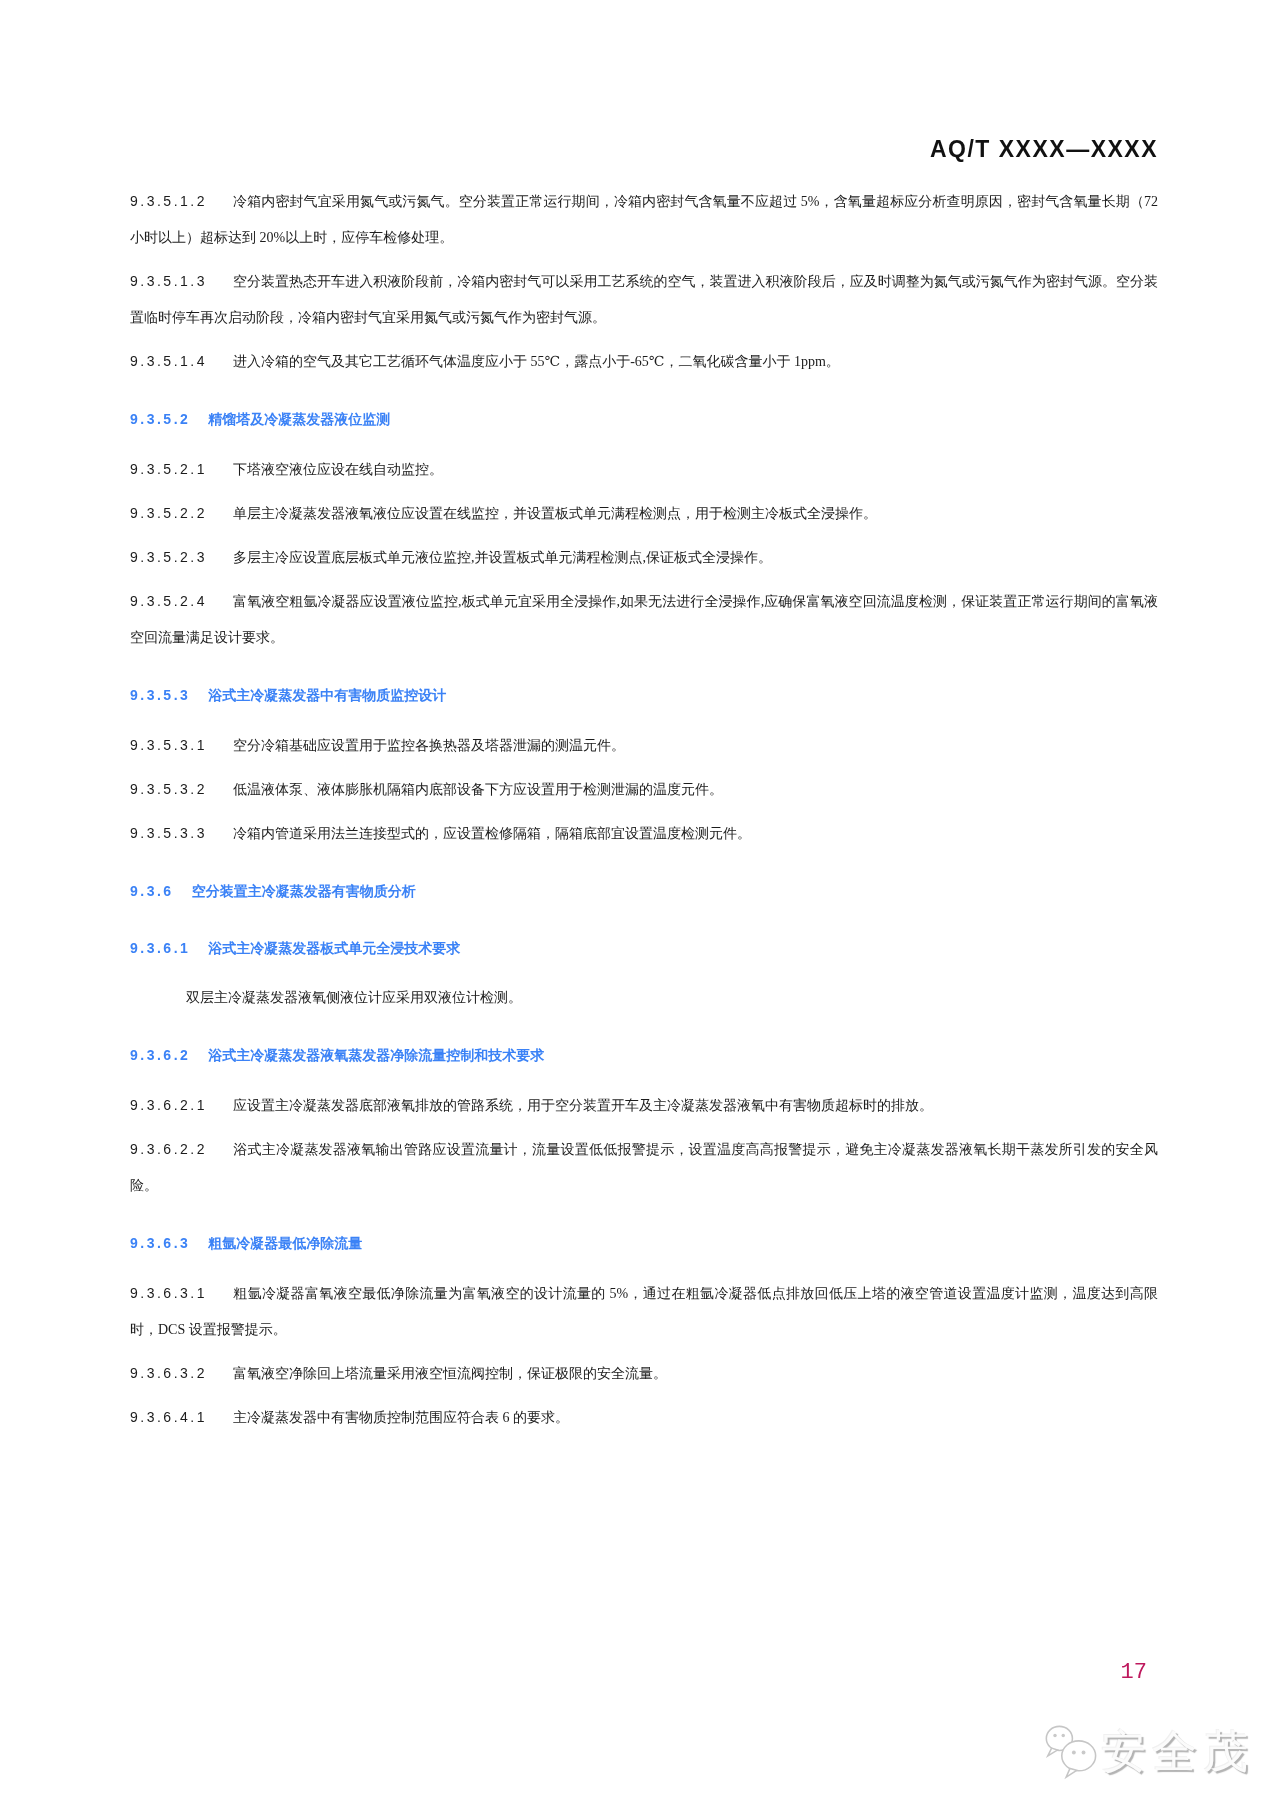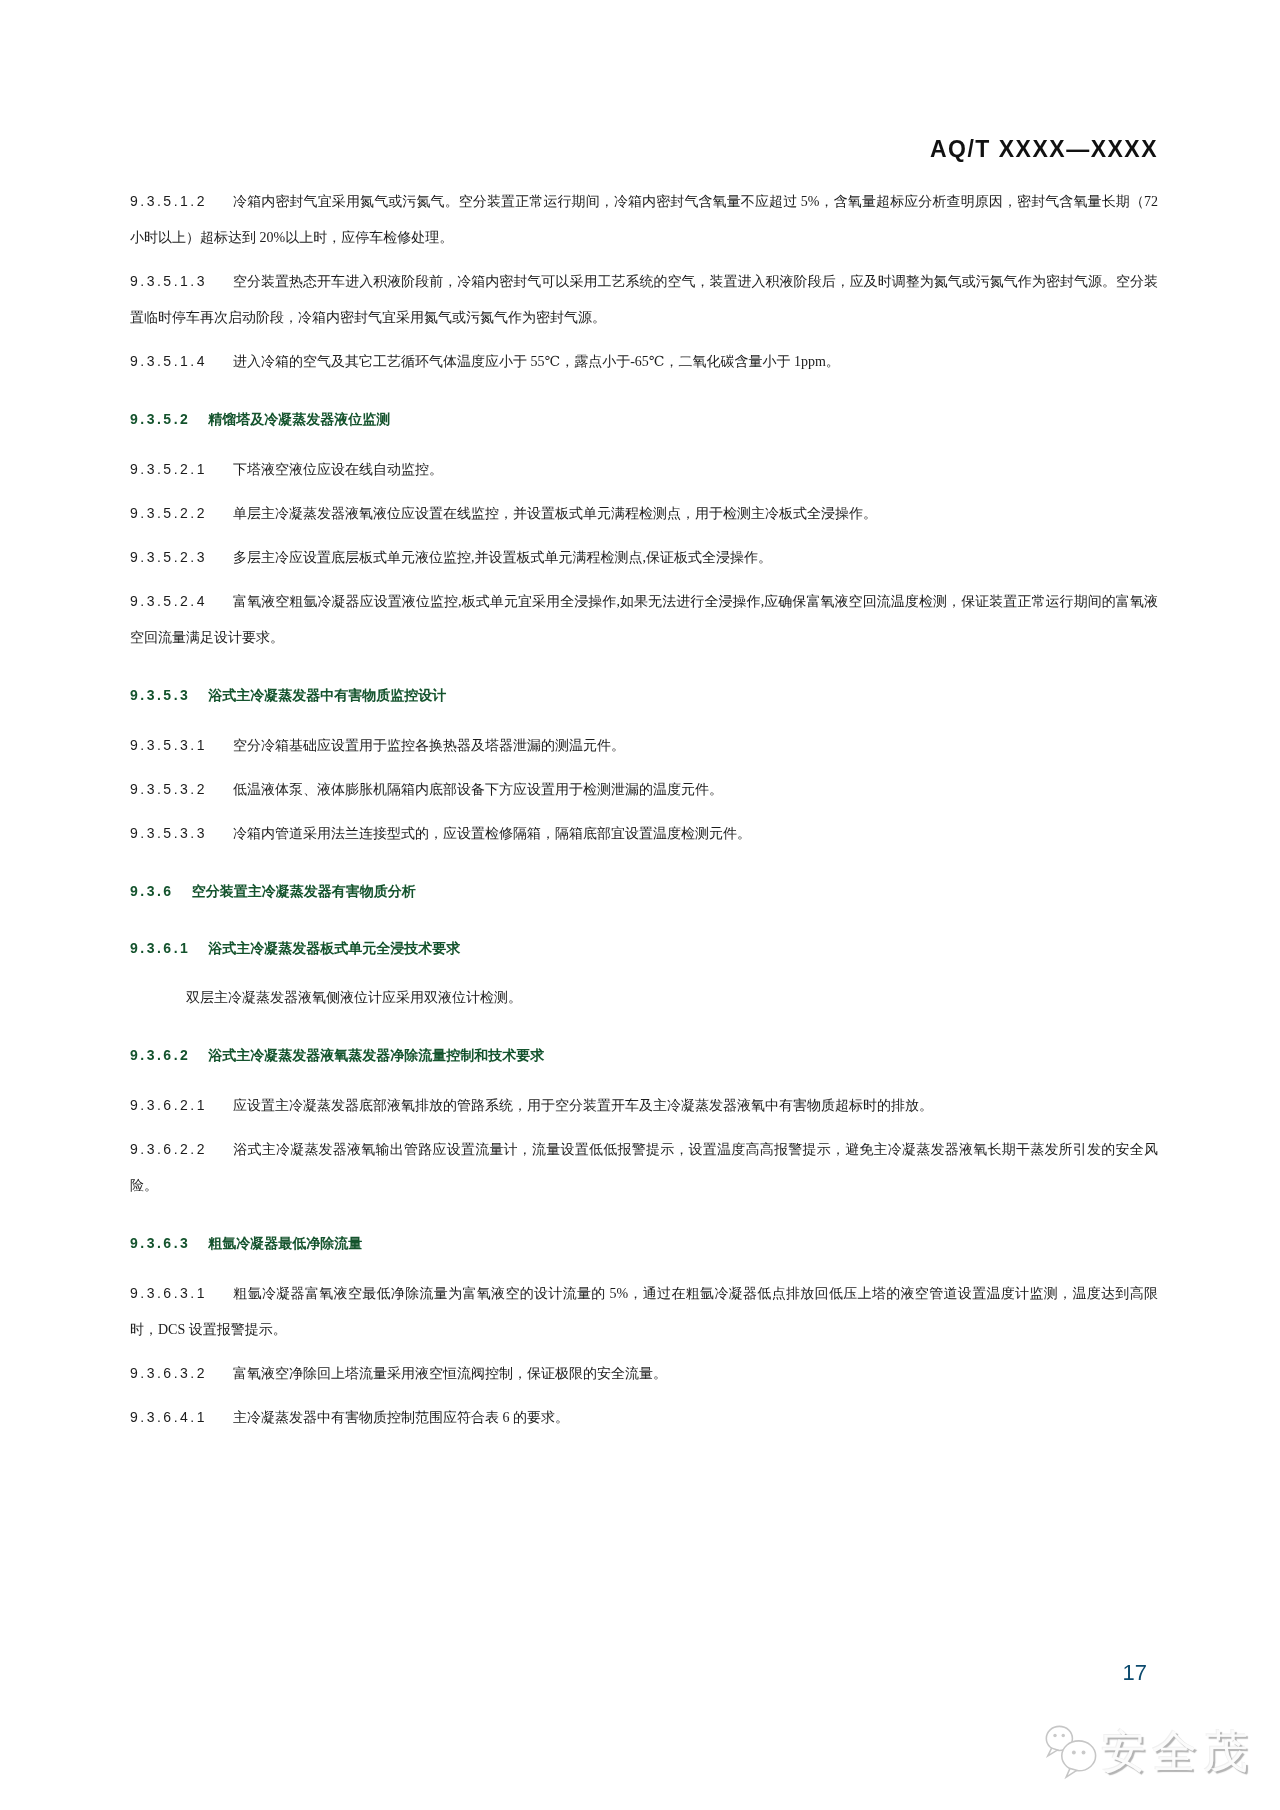--- a/index.html
+++ b/index.html
@@ -32,37 +32,37 @@
     line-height: 36px;
     margin: 7px 0;
     text-align: justify;
     color: #1c1c1c;
   }
   .doc-body p.heading {
     font-family: "Liberation Sans", "DejaVu Sans", sans-serif;
     font-weight: bold;
     text-align: left;
     margin: 21px 0 14px 0;
-    color: #14532d;
+    color: #3b82f6;
   }
   .num {
     font-family: "Liberation Sans", "DejaVu Sans", sans-serif;
     letter-spacing: 2.5px;
     margin-right: 26px;
     white-space: nowrap;
   }
   p.heading .num { margin-right: 18px; }
   p.plain { text-indent: 56px; }
   .page-number {
     position: absolute;
     top: 1660px;
     right: 133px;
     font-size: 22px;
-    font-family: Liberation Sans, sans-serif;
-    color: #0c4a6e;
+    font-family: Liberation Mono, monospace;
+    color: #be185d;
   }
   .watermark {
     position: absolute;
     top: 1722px;
     right: 26px;
     display: flex;
     align-items: center;
   }
   .watermark-text {
     font-family: "Liberation Sans", "DejaVu Sans", sans-serif;

